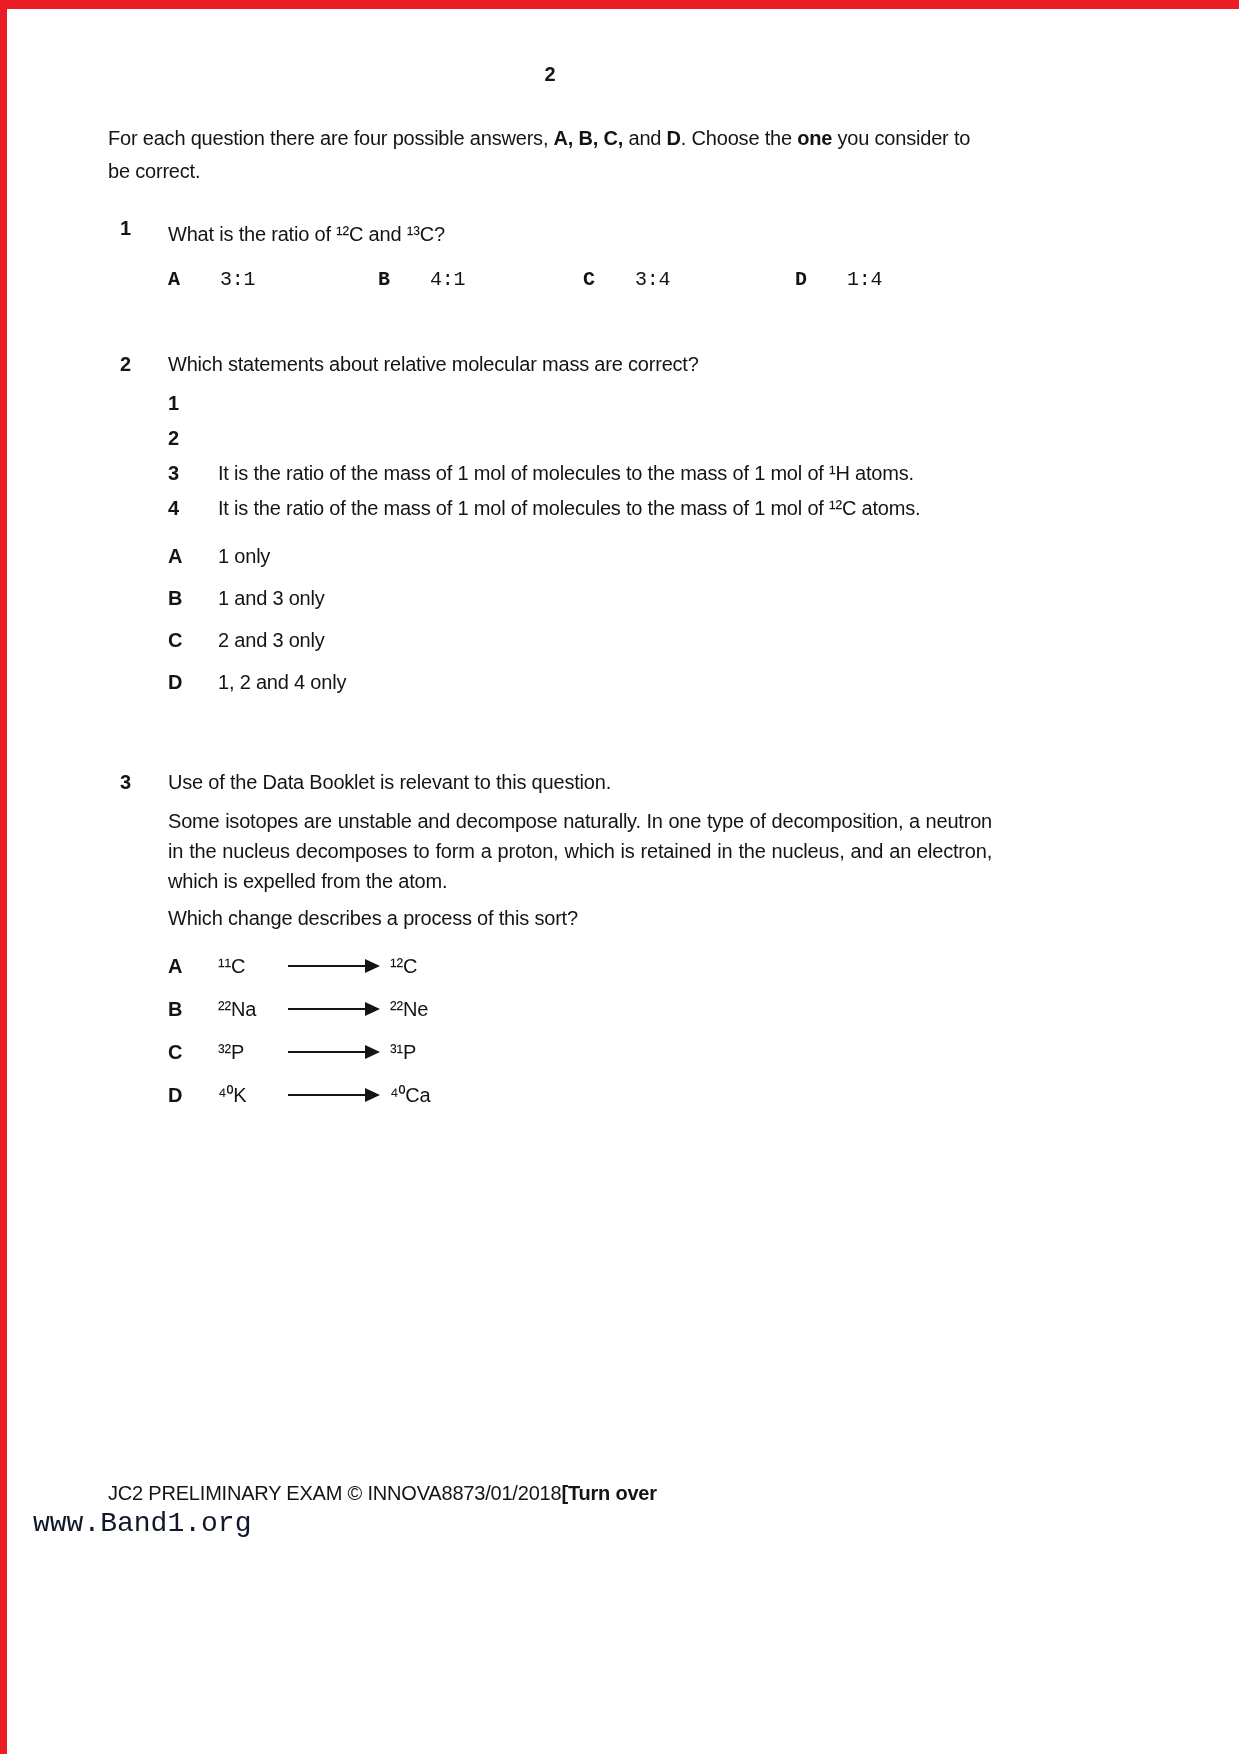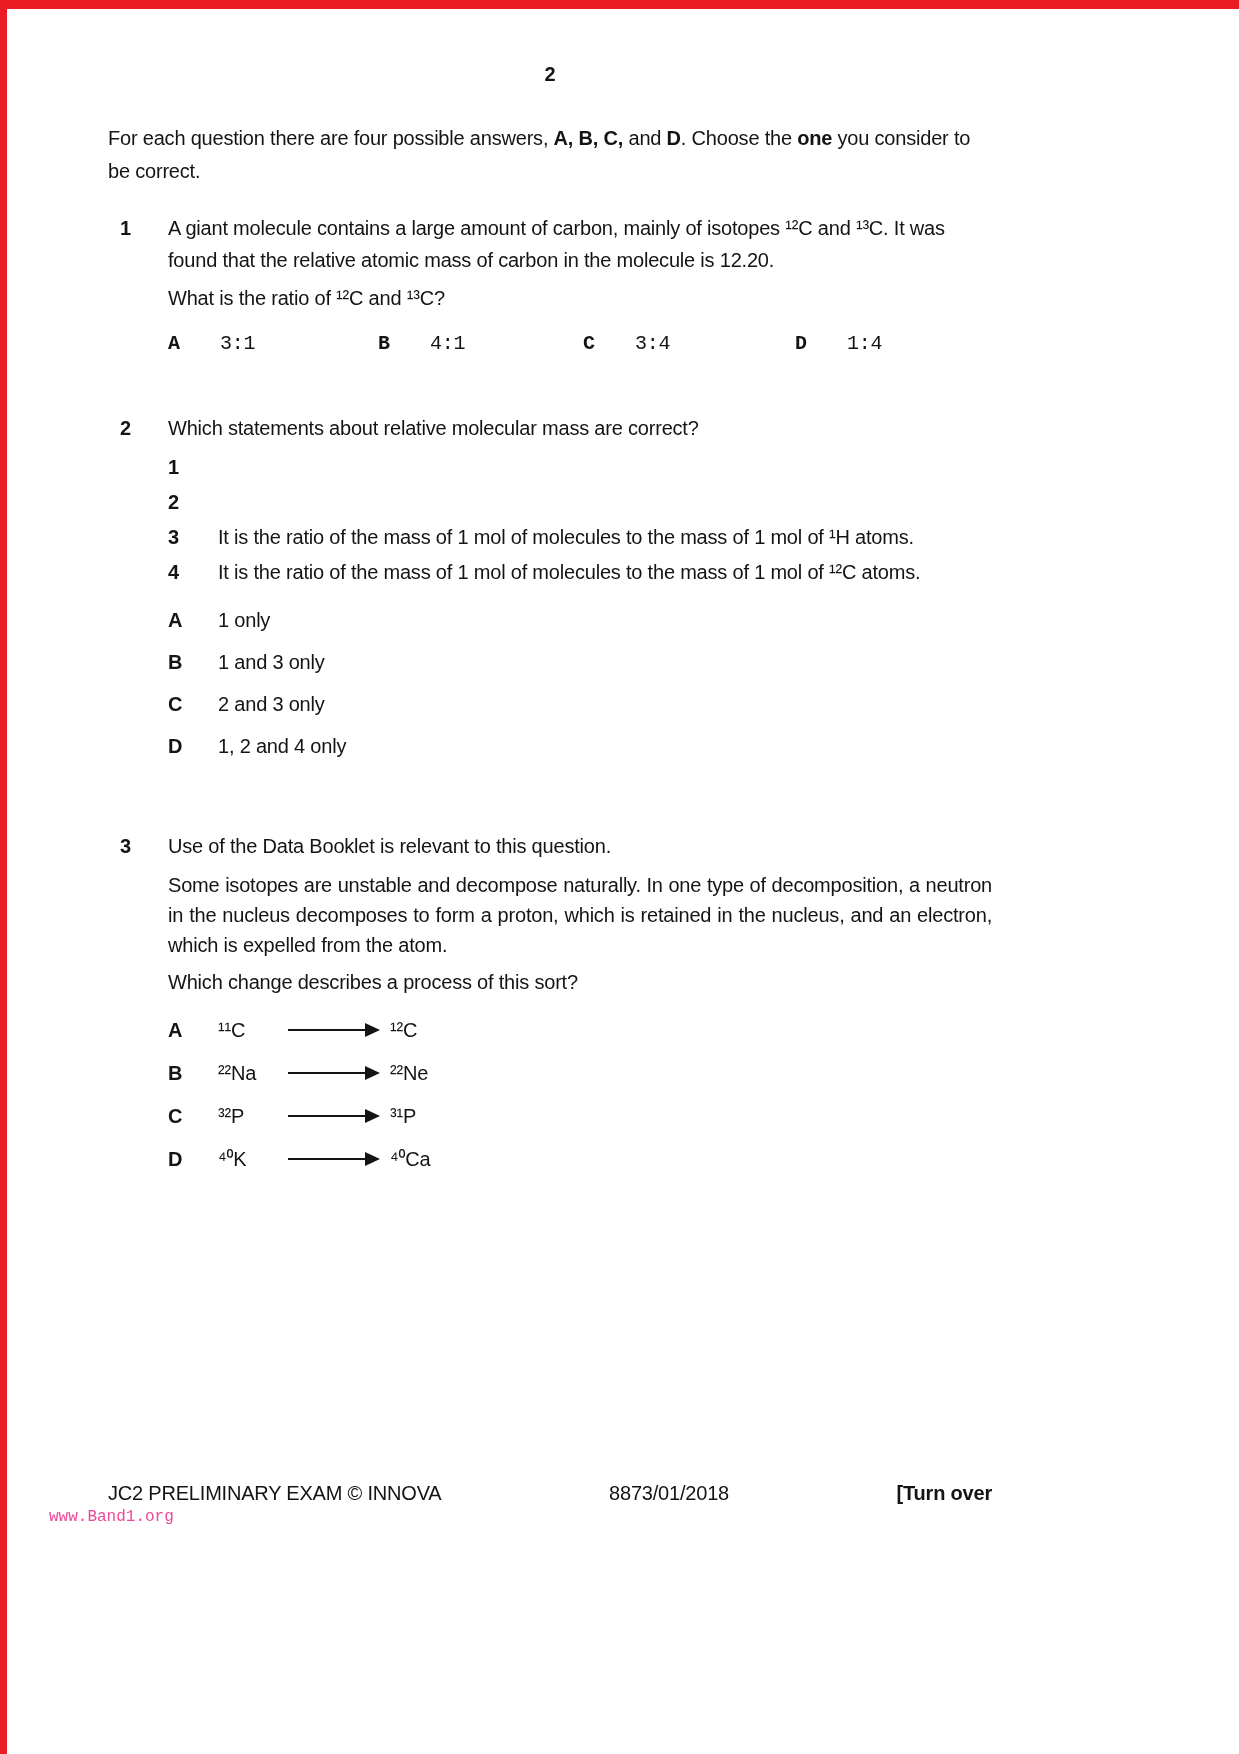--- a/index.html
+++ b/index.html
@@ -81,51 +81,49 @@
     border-bottom: 7px solid transparent;
   }
 
   
   .footer {
     position: absolute;
     left: 108px;
     top: 1478px;
     width: 884px;
     display: flex;
-    justify-content: space-between;
     line-height: 30px;
   }
   .footer .turn-over { font-weight: bold; }
   .watermark {
     position: absolute;
-    left: 49px;
+    left: 33px;
     top: 1508px;
     font-family: "Liberation Mono", "DejaVu Sans Mono", monospace;
-    font-size: 16px;
+    font-size: 28px;
     letter-spacing: 0;
-    color: #ec4899;
+    color: #0f172a;
   }
 </style>
 </head>
 <body>
 
 <div class="page">
   <div class="border-top"></div>
   <div class="border-left"></div>
 
   <div class="content">
 
     <div class="page-number">2</div>
 
     <p class="intro"><span>For each question there are four possible answers, </span><b>A, B, C,</b><span> and </span><b>D</b><span>. Choose the </span><b>one</b><span> you consider to be correct.</span></p>
 
     <section class="question q1">
       <div class="qnum">1</div>
       <div class="qbody">
-        <p class="qtext">A giant molecule contains a large amount of carbon, mainly of isotopes ¹²C and ¹³C. It was found that the relative atomic mass of carbon in the molecule is 12.20.</p>
         <p class="qprompt">What is the ratio of ¹²C and ¹³C?</p>
         <div class="opt-row-h">
           <div class="opt"><span class="opt-letter">A</span><span class="opt-text">3:1</span></div>
           <div class="opt"><span class="opt-letter">B</span><span class="opt-text">4:1</span></div>
           <div class="opt"><span class="opt-letter">C</span><span class="opt-text">3:4</span></div>
           <div class="opt"><span class="opt-letter">D</span><span class="opt-text">1:4</span></div>
         </div>
       </div>
     </section>
 

